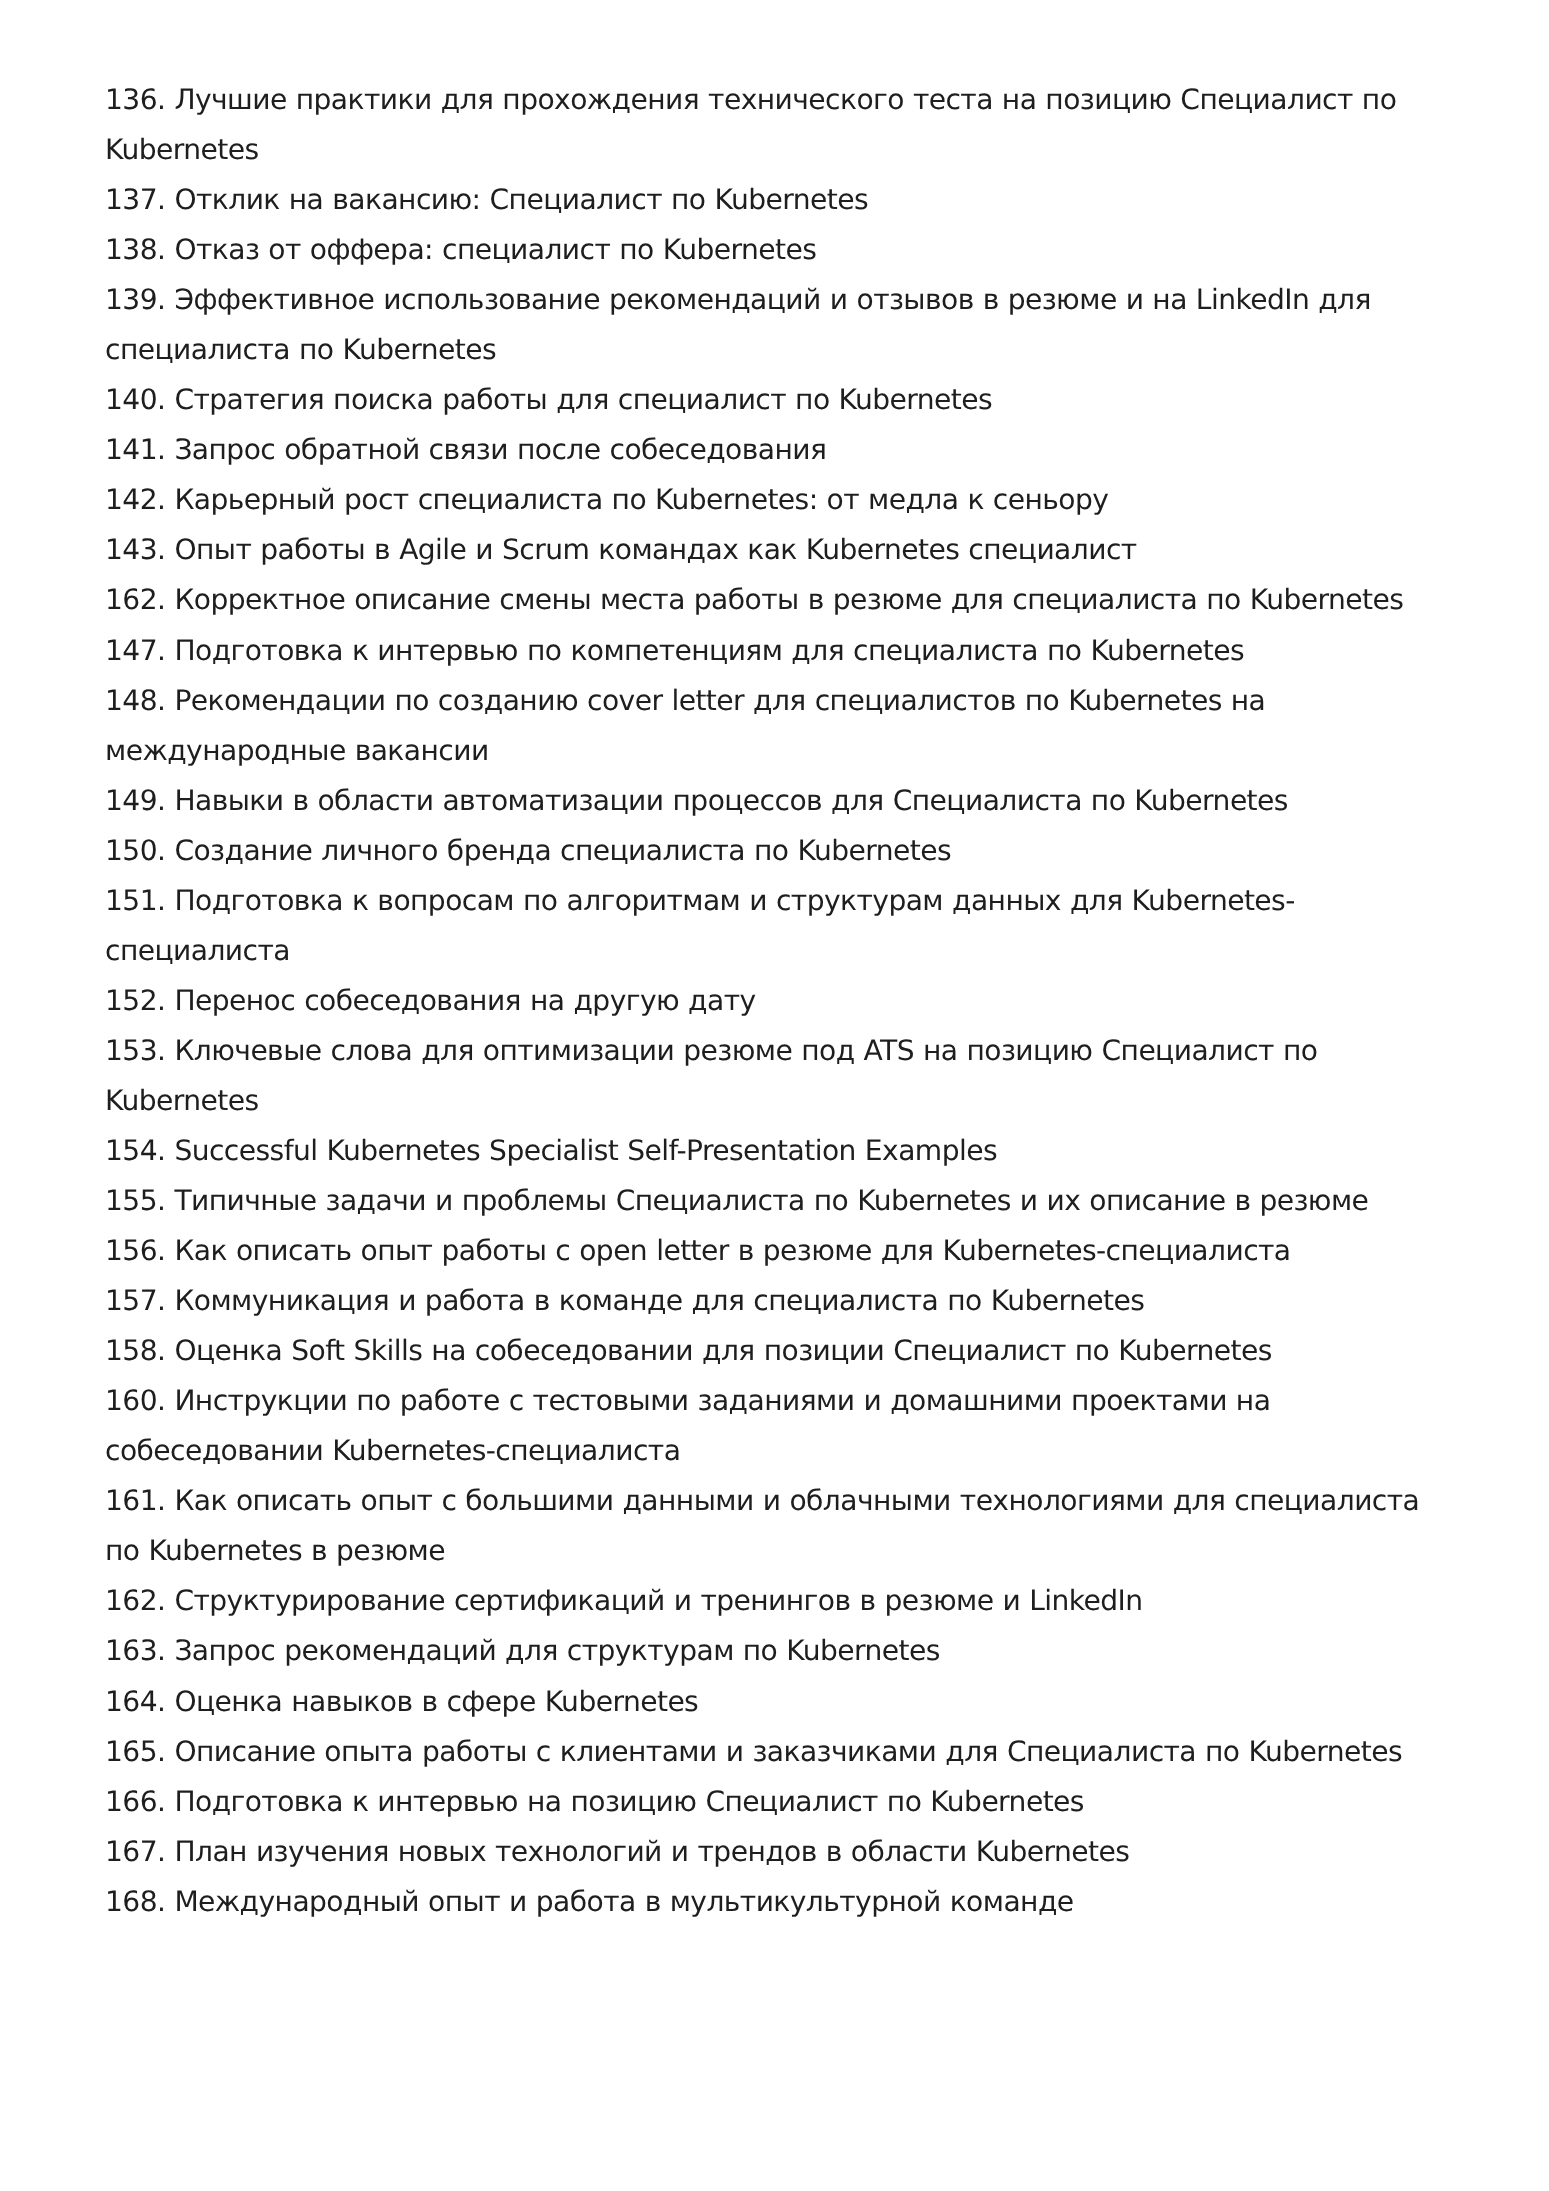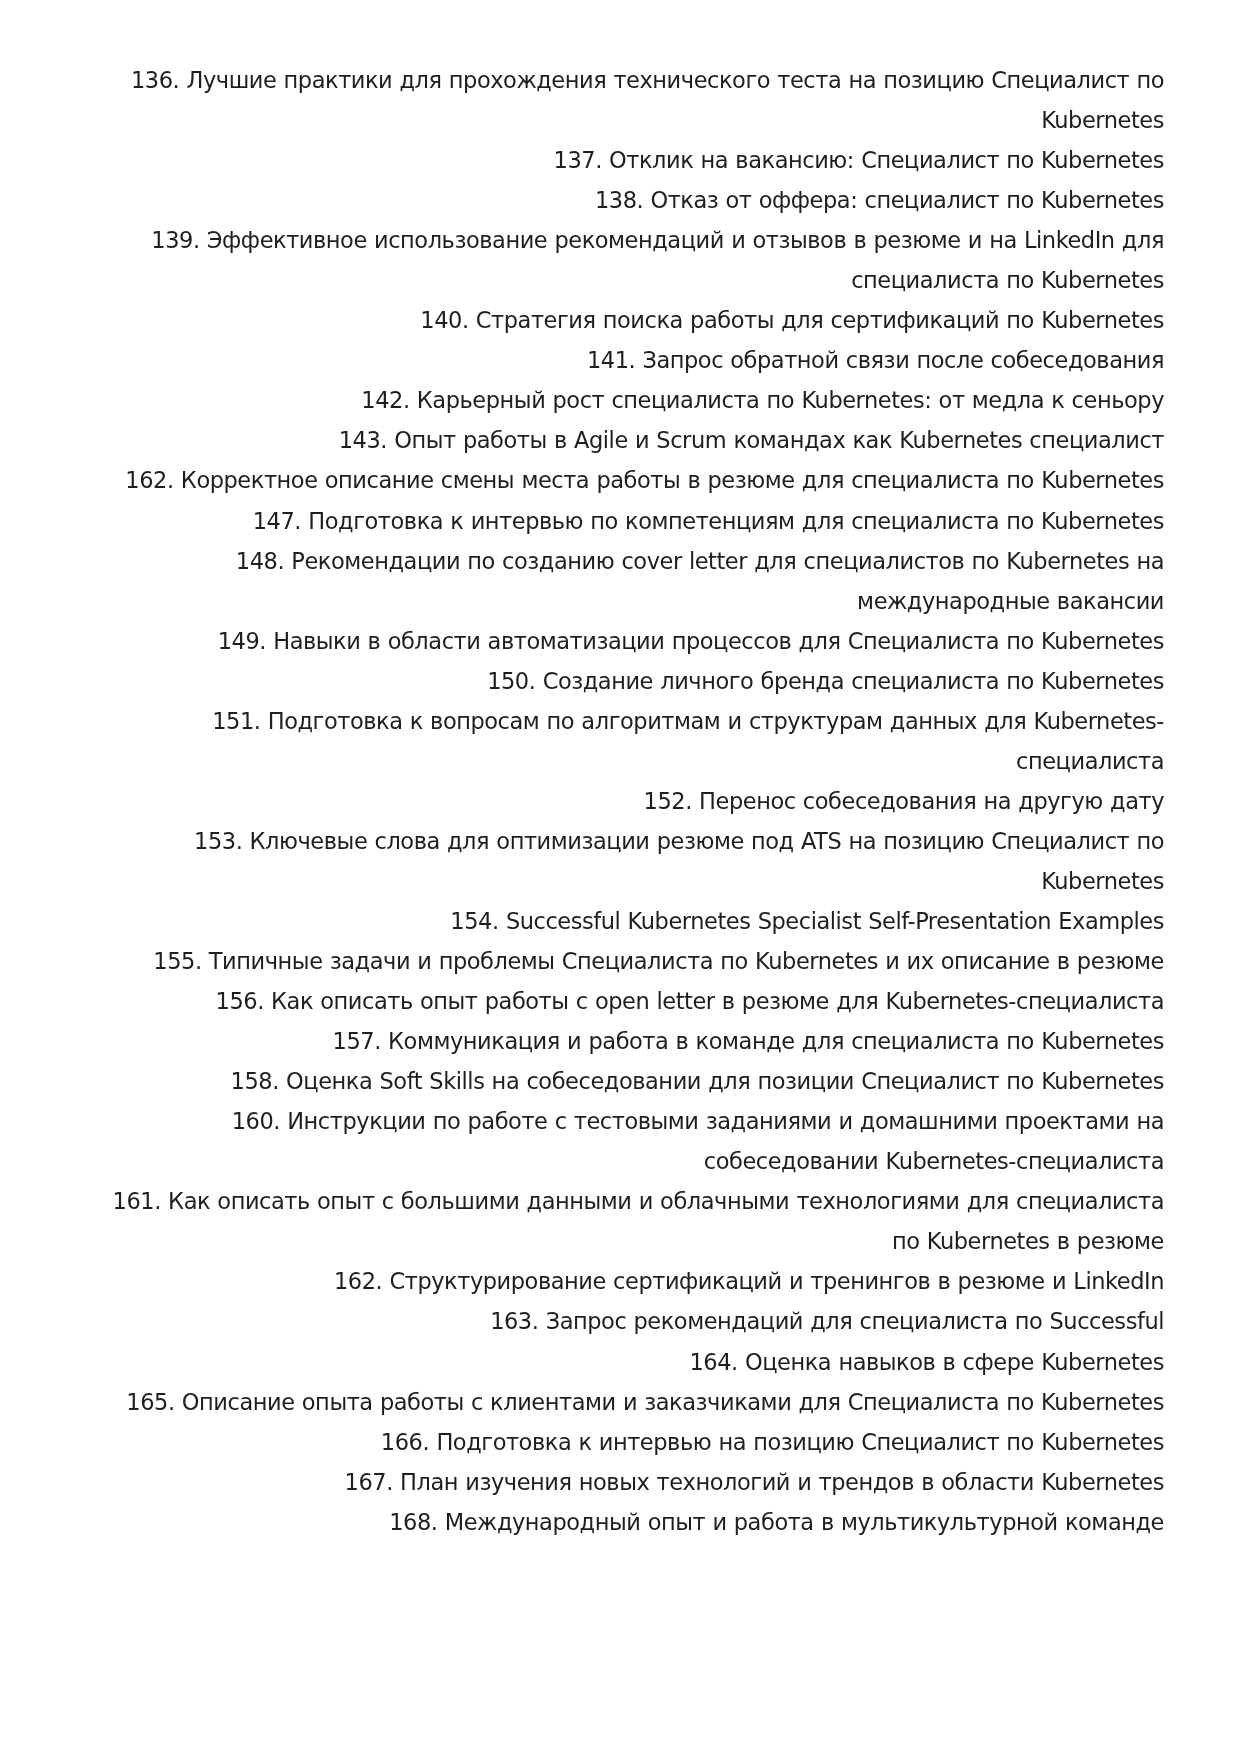--- a/index.html
+++ b/index.html
@@ -21,52 +21,51 @@
       font-family: "DejaVu Sans", "Liberation Sans", sans-serif;
       font-size: 22.5px;
       line-height: 40.05px;
       color: #1e1e1e;
       letter-spacing: -0.45px;
       word-spacing: 0.5px;
     }
     .item {
       margin: 0;
       padding: 0;
-      text-align: right;
     }
   </style>
 </head>
 <body>
 
 <div class="page">
   <div class="list" id="topic-list">
       <p class="item"><span>136.</span> <span>Лучшие практики для прохождения технического теста на позицию Специалист по Kubernetes</span></p>
       <p class="item"><span>137.</span> <span>Отклик на вакансию: Специалист по Kubernetes</span></p>
       <p class="item"><span>138.</span> <span>Отказ от оффера: специалист по Kubernetes</span></p>
       <p class="item"><span>139.</span> <span>Эффективное использование рекомендаций и отзывов в резюме и на LinkedIn для специалиста по Kubernetes</span></p>
-      <p class="item"><span>140.</span> <span>Стратегия поиска работы для сертификаций по Kubernetes</span></p>
+      <p class="item"><span>140.</span> <span>Стратегия поиска работы для специалист по Kubernetes</span></p>
       <p class="item"><span>141.</span> <span>Запрос обратной связи после собеседования</span></p>
       <p class="item"><span>142.</span> <span>Карьерный рост специалиста по Kubernetes: от медла к сеньору</span></p>
       <p class="item"><span>143.</span> <span>Опыт работы в Agile и Scrum командах как Kubernetes специалист</span></p>
       <p class="item"><span>162.</span> <span>Корректное описание смены места работы в резюме для специалиста по Kubernetes</span></p>
       <p class="item"><span>147.</span> <span>Подготовка к интервью по компетенциям для специалиста по Kubernetes</span></p>
       <p class="item"><span>148.</span> <span>Рекомендации по созданию cover letter для специалистов по Kubernetes на международные вакансии</span></p>
       <p class="item"><span>149.</span> <span>Навыки в области автоматизации процессов для Специалиста по Kubernetes</span></p>
       <p class="item"><span>150.</span> <span>Создание личного бренда специалиста по Kubernetes</span></p>
       <p class="item"><span>151.</span> <span>Подготовка к вопросам по алгоритмам и структурам данных для Kubernetes-специалиста</span></p>
       <p class="item"><span>152.</span> <span>Перенос собеседования на другую дату</span></p>
       <p class="item"><span>153.</span> <span>Ключевые слова для оптимизации резюме под ATS на позицию Специалист по Kubernetes</span></p>
       <p class="item"><span>154.</span> <span>Successful Kubernetes Specialist Self-Presentation Examples</span></p>
       <p class="item"><span>155.</span> <span>Типичные задачи и проблемы Специалиста по Kubernetes и их описание в резюме</span></p>
       <p class="item"><span>156.</span> <span>Как описать опыт работы с open letter в резюме для Kubernetes-специалиста</span></p>
       <p class="item"><span>157.</span> <span>Коммуникация и работа в команде для специалиста по Kubernetes</span></p>
       <p class="item"><span>158.</span> <span>Оценка Soft Skills на собеседовании для позиции Специалист по Kubernetes</span></p>
       <p class="item"><span>160.</span> <span>Инструкции по работе с тестовыми заданиями и домашними проектами на собеседовании Kubernetes-специалиста</span></p>
       <p class="item"><span>161.</span> <span>Как описать опыт с большими данными и облачными технологиями для специалиста по Kubernetes в резюме</span></p>
       <p class="item"><span>162.</span> <span>Структурирование сертификаций и тренингов в резюме и LinkedIn</span></p>
-      <p class="item"><span>163.</span> <span>Запрос рекомендаций для специалиста по Successful</span></p>
+      <p class="item"><span>163.</span> <span>Запрос рекомендаций для структурам по Kubernetes</span></p>
       <p class="item"><span>164.</span> <span>Оценка навыков в сфере Kubernetes</span></p>
       <p class="item"><span>165.</span> <span>Описание опыта работы с клиентами и заказчиками для Специалиста по Kubernetes</span></p>
       <p class="item"><span>166.</span> <span>Подготовка к интервью на позицию Специалист по Kubernetes</span></p>
       <p class="item"><span>167.</span> <span>План изучения новых технологий и трендов в области Kubernetes</span></p>
       <p class="item"><span>168.</span> <span>Международный опыт и работа в мультикультурной команде</span></p>
     </div>
 </div>
 
 </body></html>

